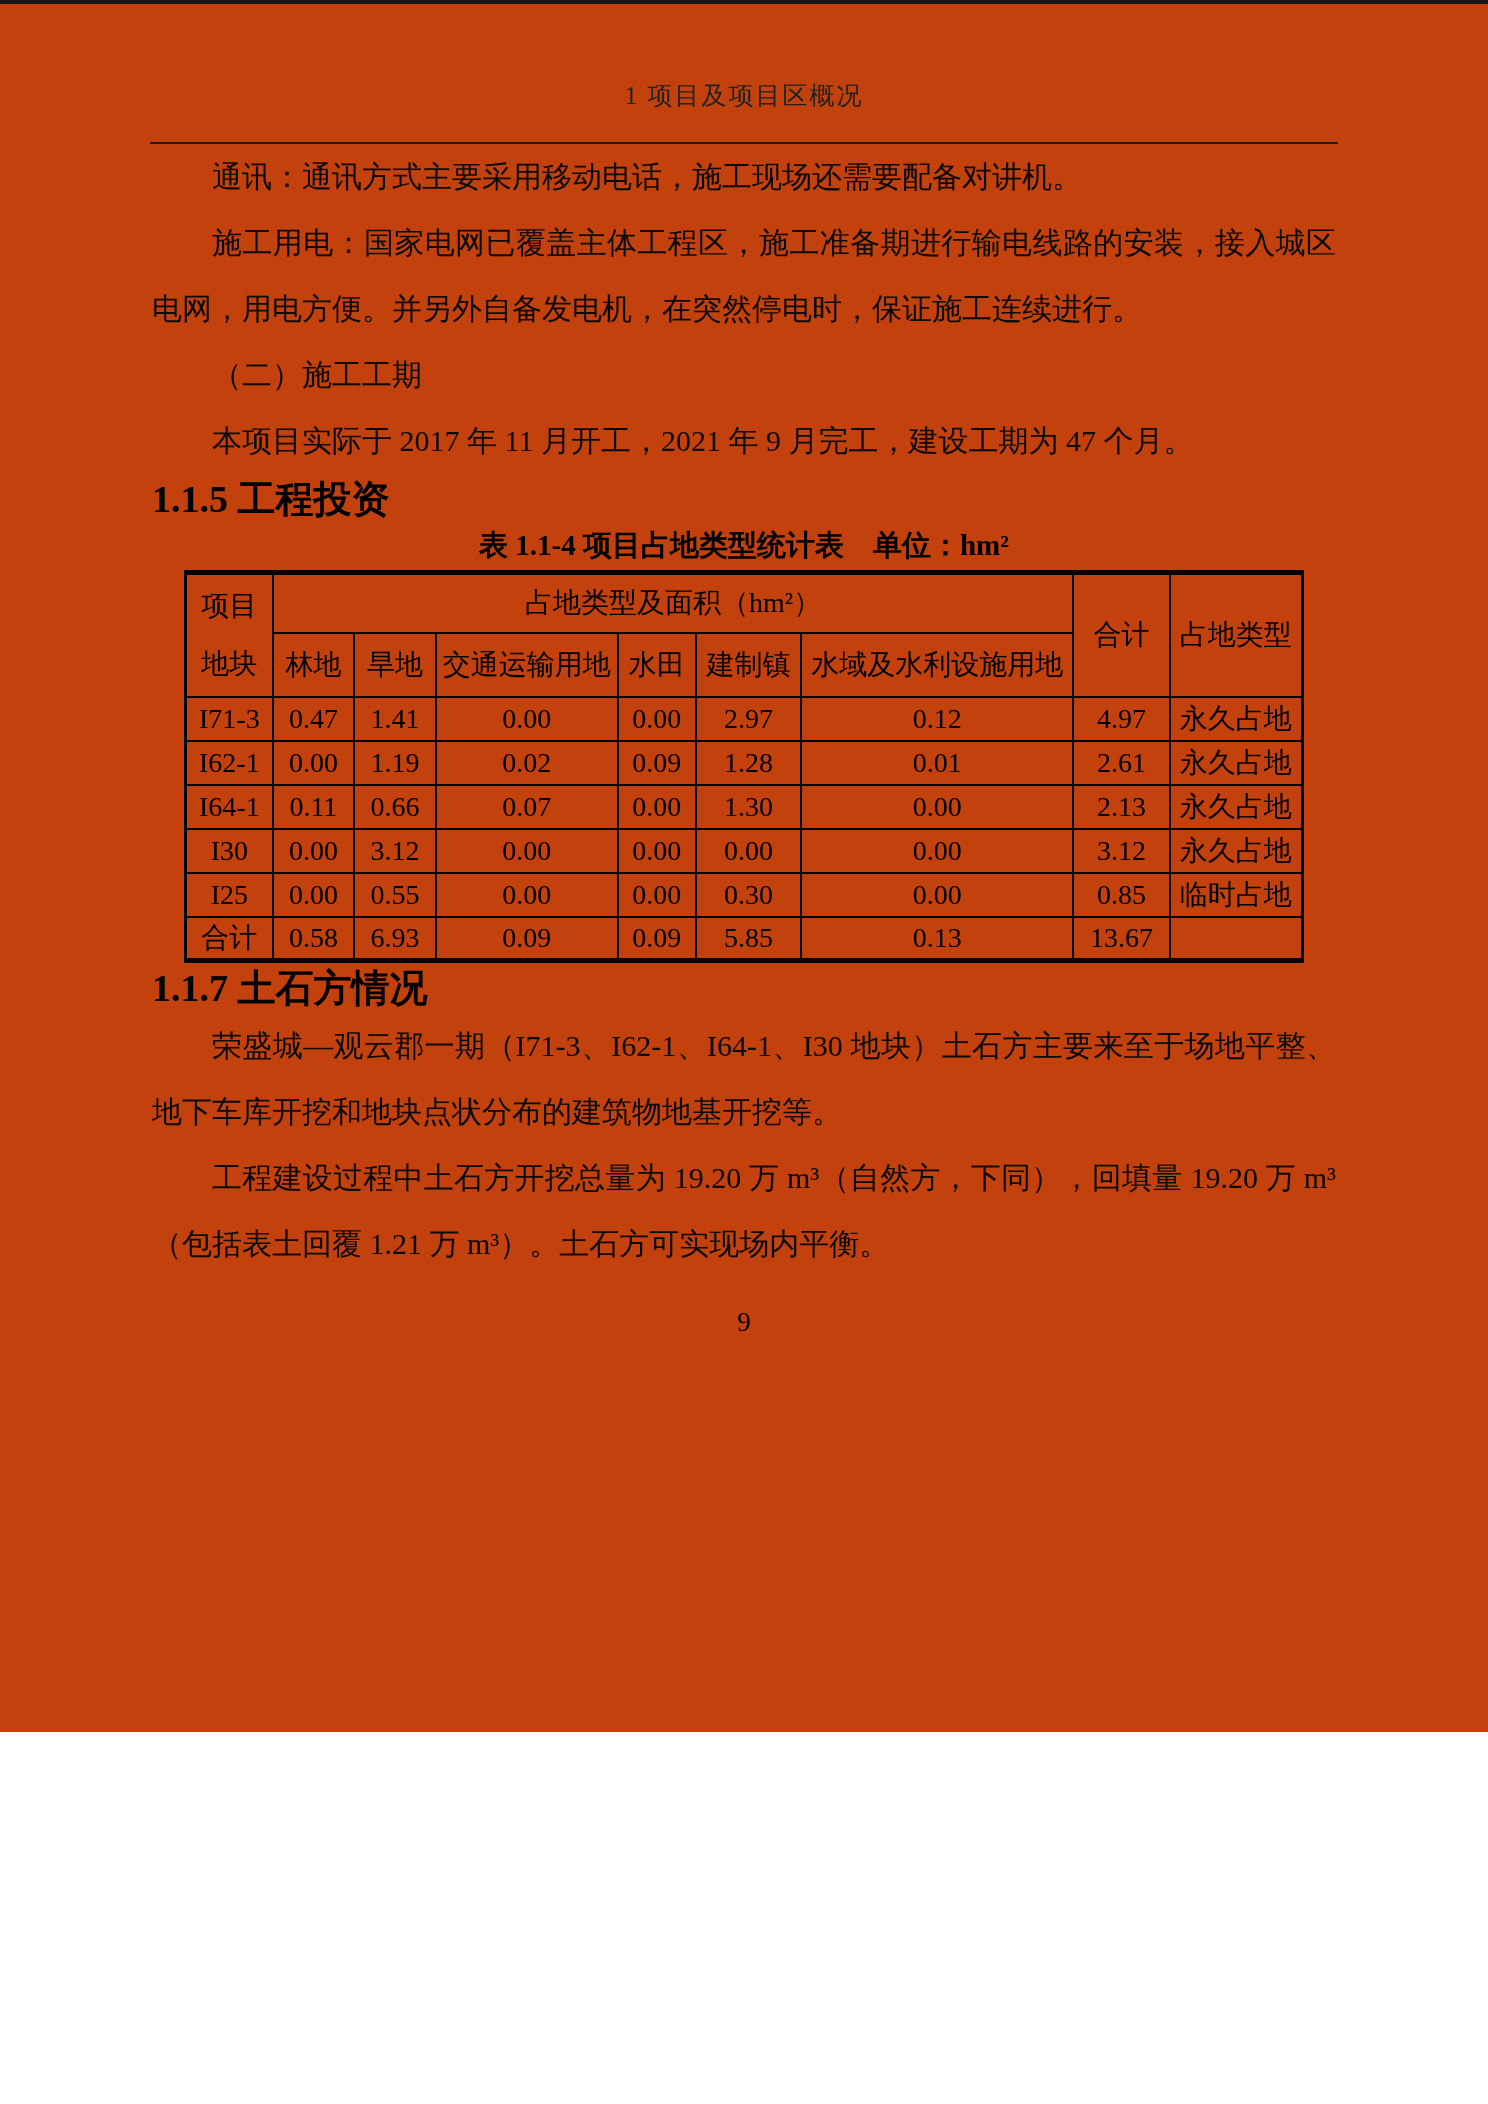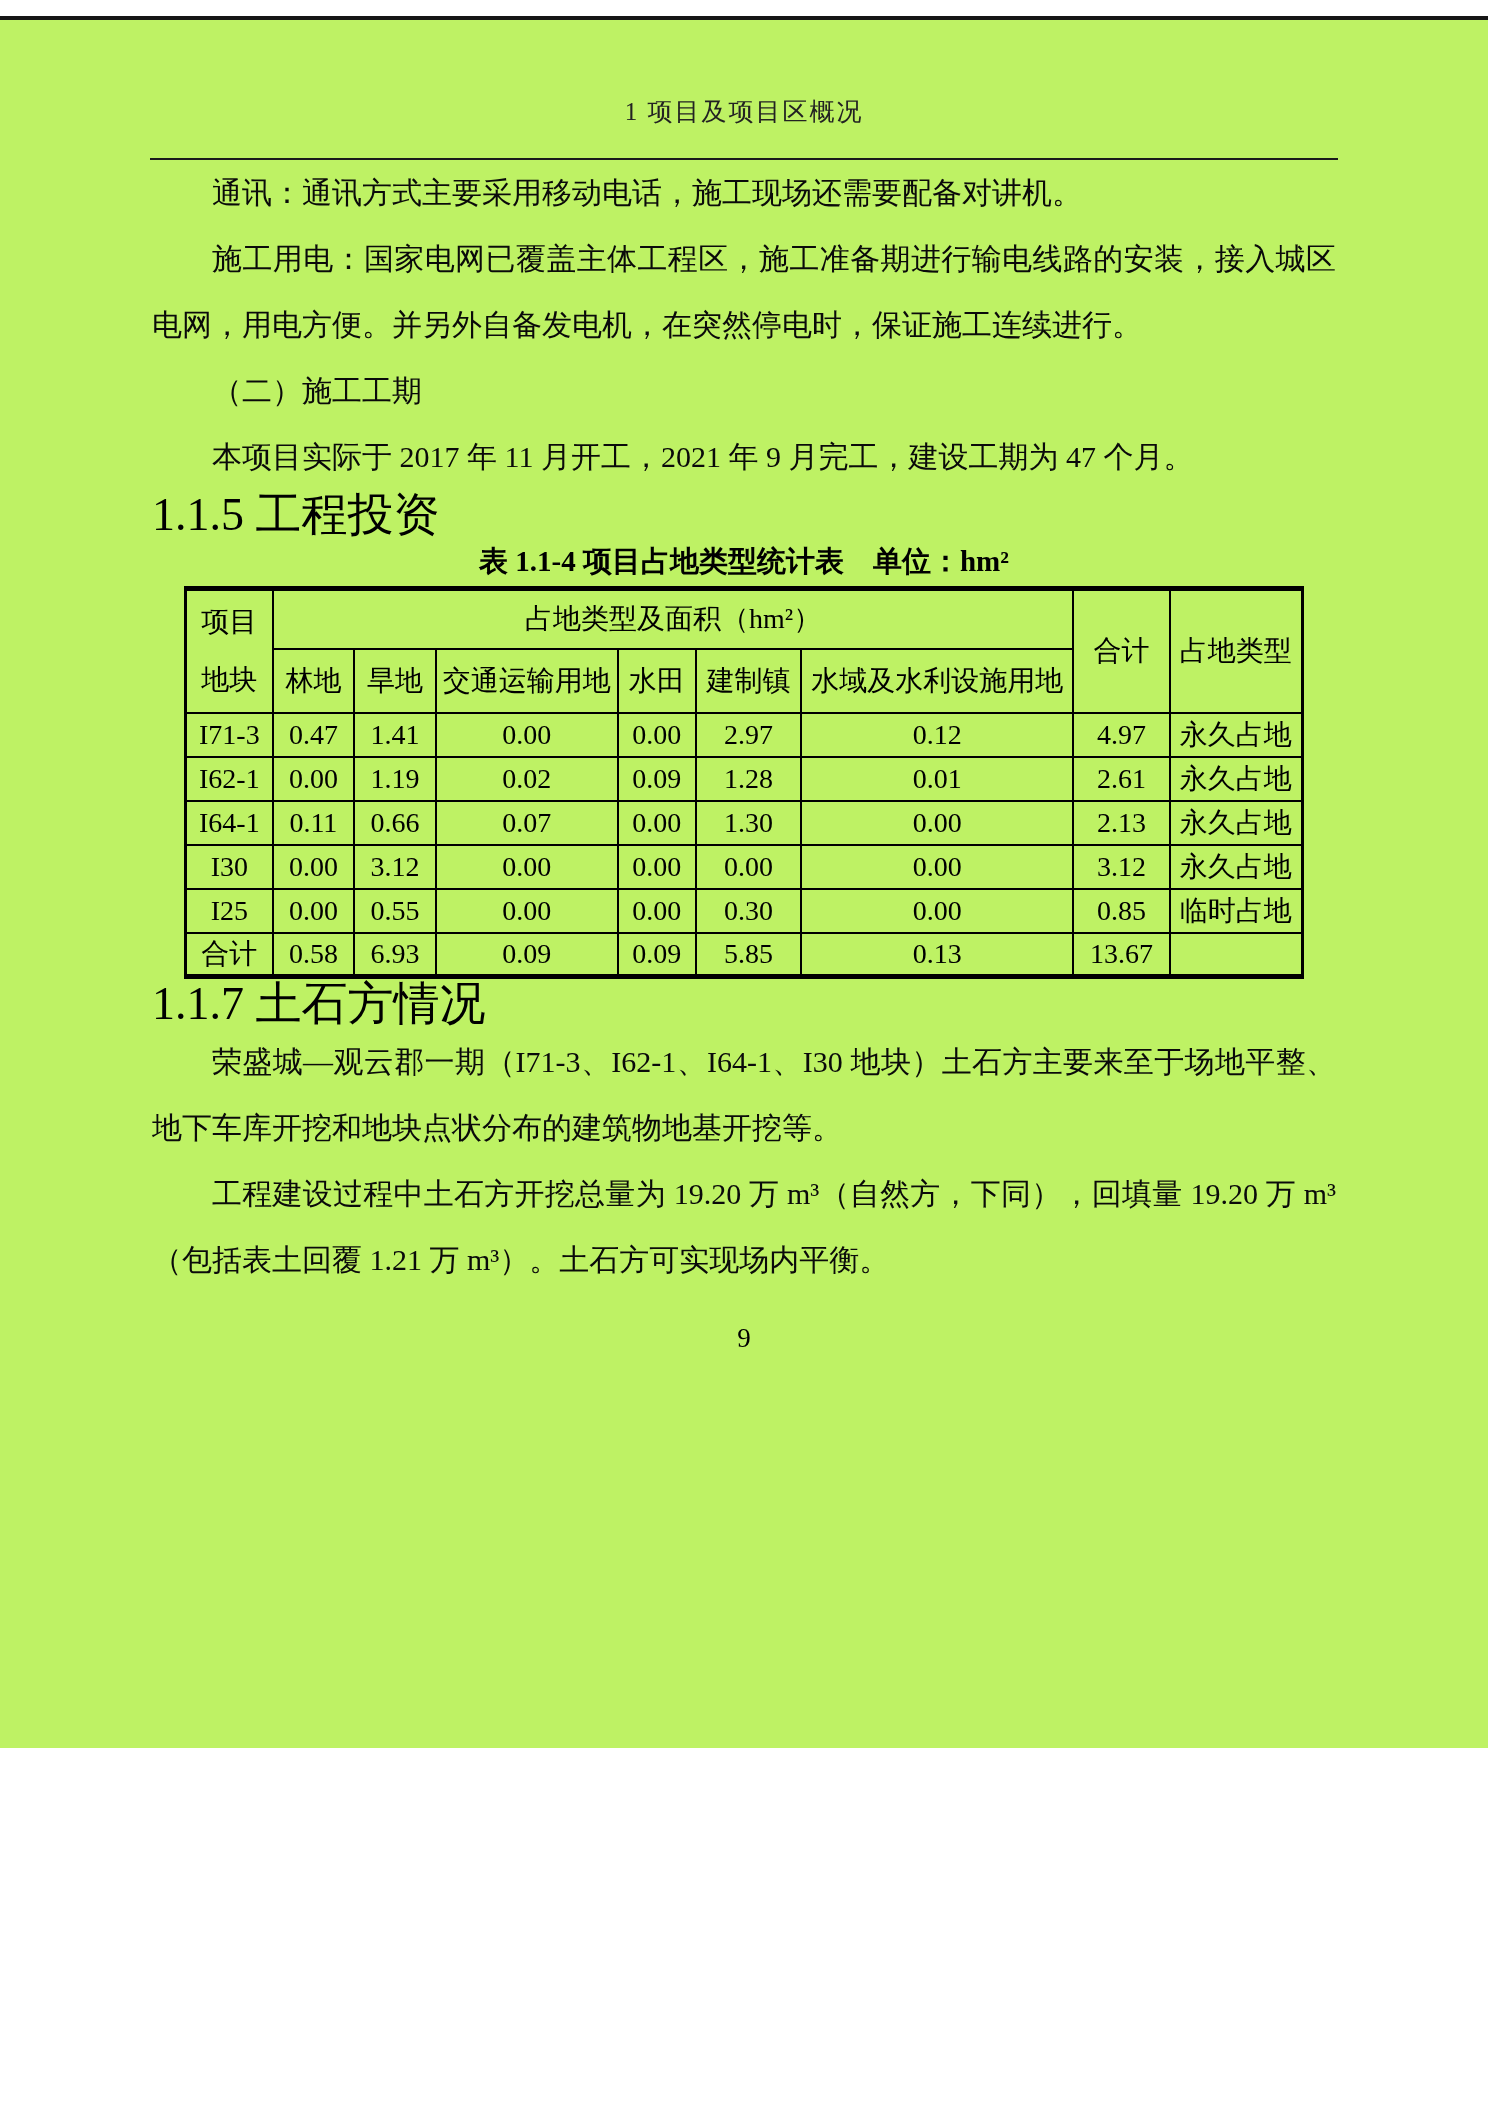--- a/index.html
+++ b/index.html
@@ -3,21 +3,21 @@
 <meta charset="utf-8">
 <style>
   * { box-sizing: border-box; }
   html, body { margin: 0; padding: 0; }
   body {
     width: 1488px; height: 2104px;
     background: #ffffff;
     font-family: "Liberation Serif", "DejaVu Serif", serif;
     color: #000;
   }
-  .page { position: relative; width: 1488px; height: 1732px; overflow: hidden; background:#bef264;margin-top:16px; }
+  .page { position: relative; width: 1488px; height: 1732px; overflow: hidden; background:#c2410c; }
   .top-line { height: 4px; background: #161616; }
   .doc-header {
     margin-top: 76px;
     text-align: center;
     font-size: 25px;
     line-height: 32px;
     color: #222;
     letter-spacing: 2px;
   }
   .header-rule {
@@ -30,22 +30,22 @@
     margin: 0;
     font-size: 30px;
     line-height: 66px;
     text-align: justify;
     text-indent: 2em;
     color: #0a0a0a;
   }
   .mt-first { margin-top: 26px; }
   h2.section {
     margin: 0;
-    font-size: 46px;
-    font-weight: normal;
+    font-size: 38px;
+    font-weight: bold;
     line-height: 50px;
     color: #000;
   }
   .h-investment { margin-top: 32px; }
   .p-investment { margin-top: 26px; }
   .h-land { margin-top: 30px; }
   .p-land { margin-top: 4px; line-height: 65px; }
   .table-caption {
     margin-top: 2px;
     text-align: center;

